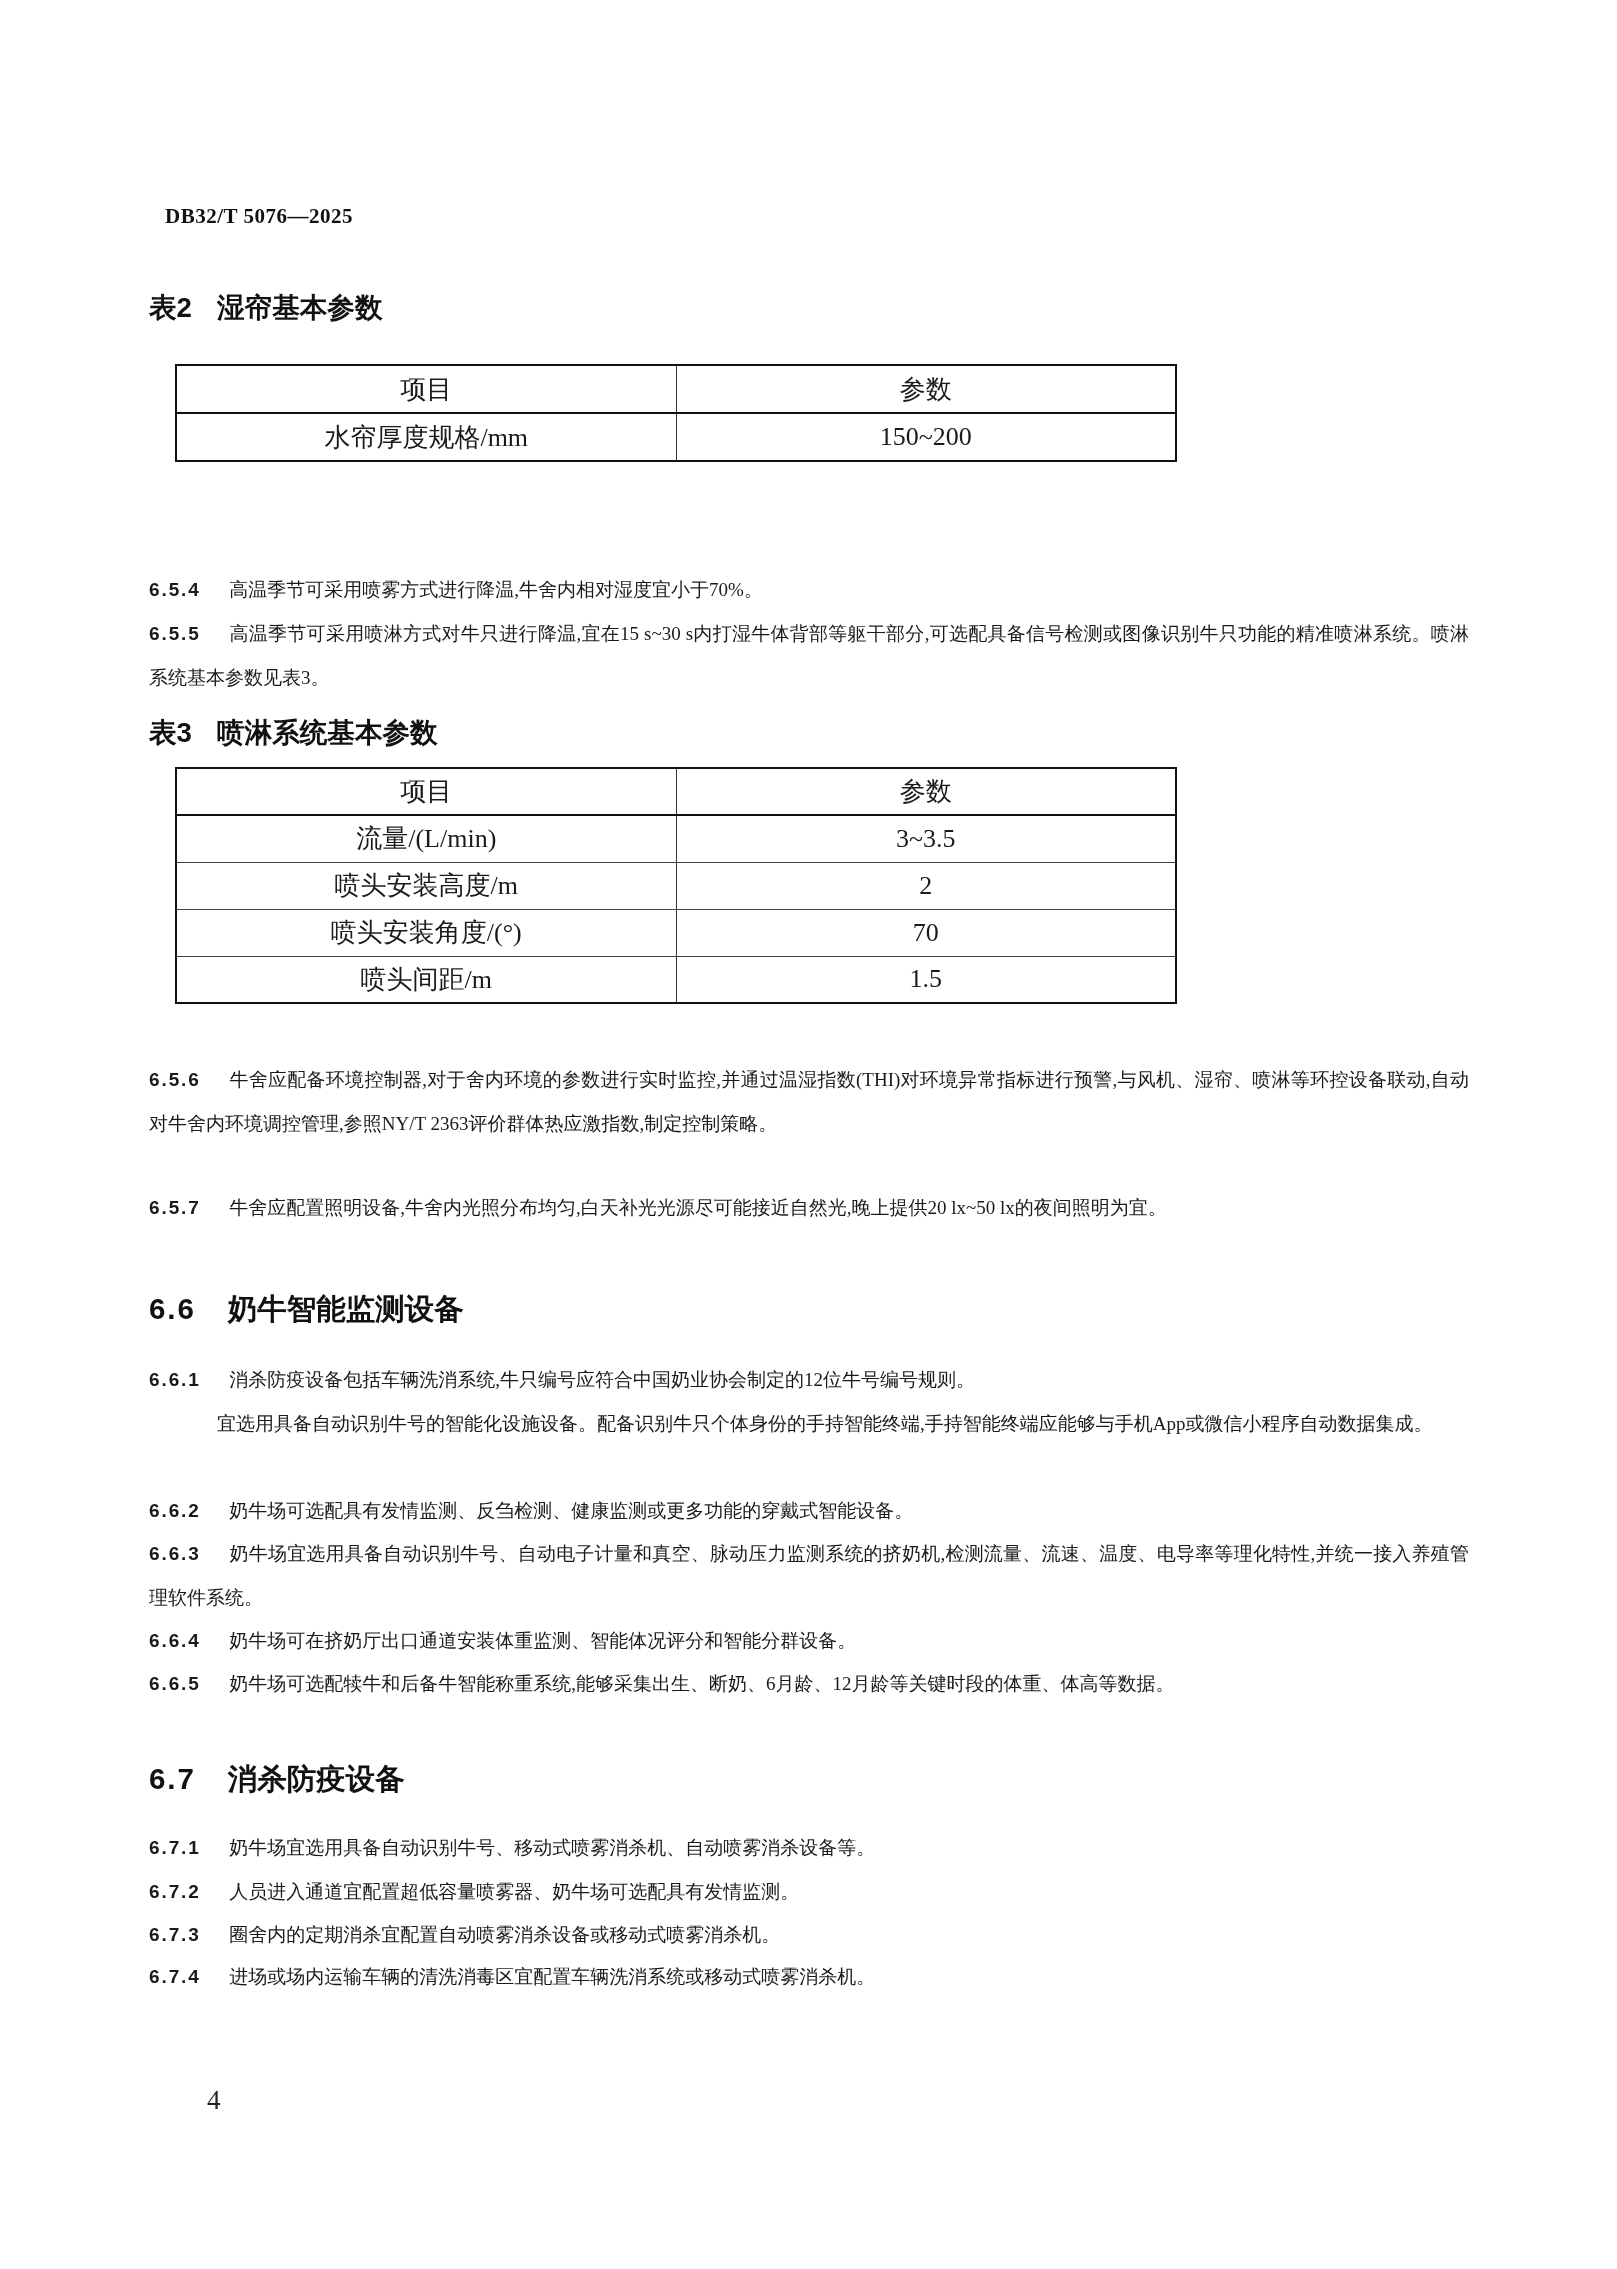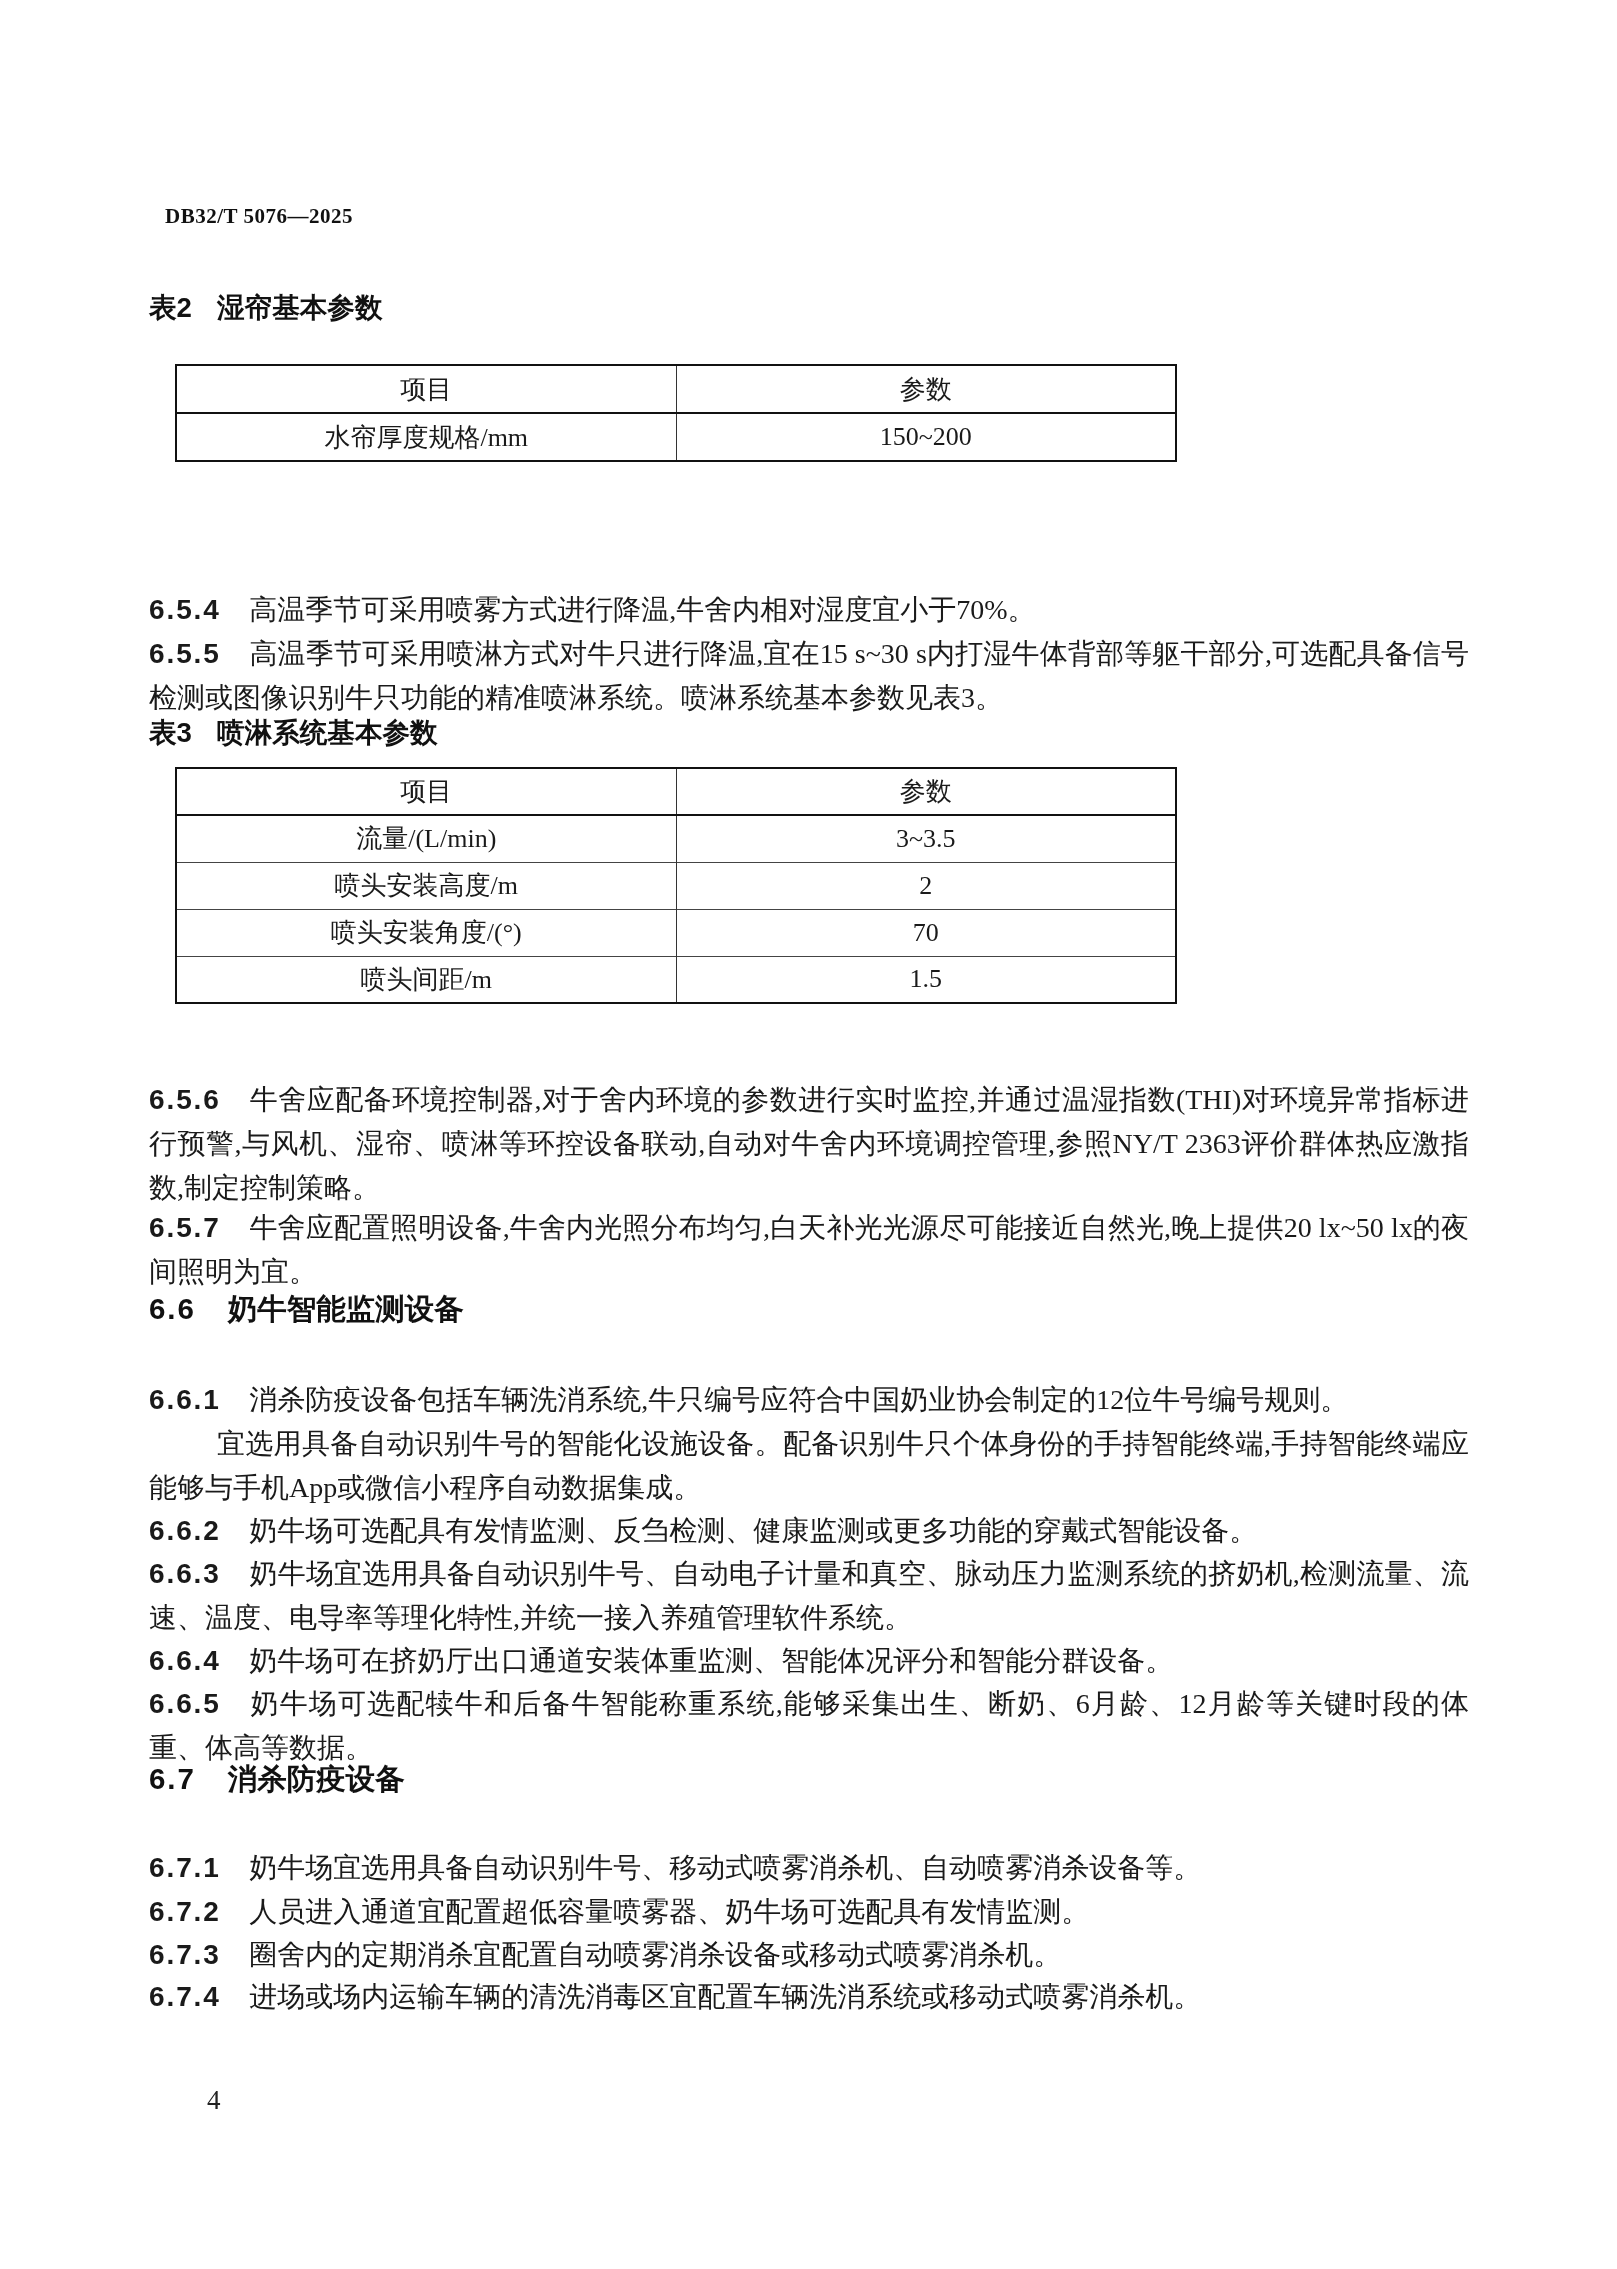--- a/index.html
+++ b/index.html
@@ -54,25 +54,24 @@
     border-top: 1.4px solid #444;
     padding: 0;
   }
   table.std th:first-child, table.std td:first-child { border-left: none; }
   table.std thead th { border-top: none; border-bottom: 2.9px solid #111; }
   table.std tr { height: 48px; }
   table.t3 tr { height: 47px; }
 
   .clause {
     left: 149px; width: 1320px;
-    font-size: 28px;
+    font-size: 19px;
     line-height: 44px;
     text-align: justify;
     color: #1a1a1a;
-    margin-top: 20px;
   }
   .clause .cnum {
     font-family: "Liberation Sans", "DejaVu Sans", sans-serif;
     font-weight: bold;
     letter-spacing: 1.9px;
     margin-right: 28.5px;
   }
   .clause p { margin: 0; }
   .clause p.indented { text-indent: 68px; }
 

